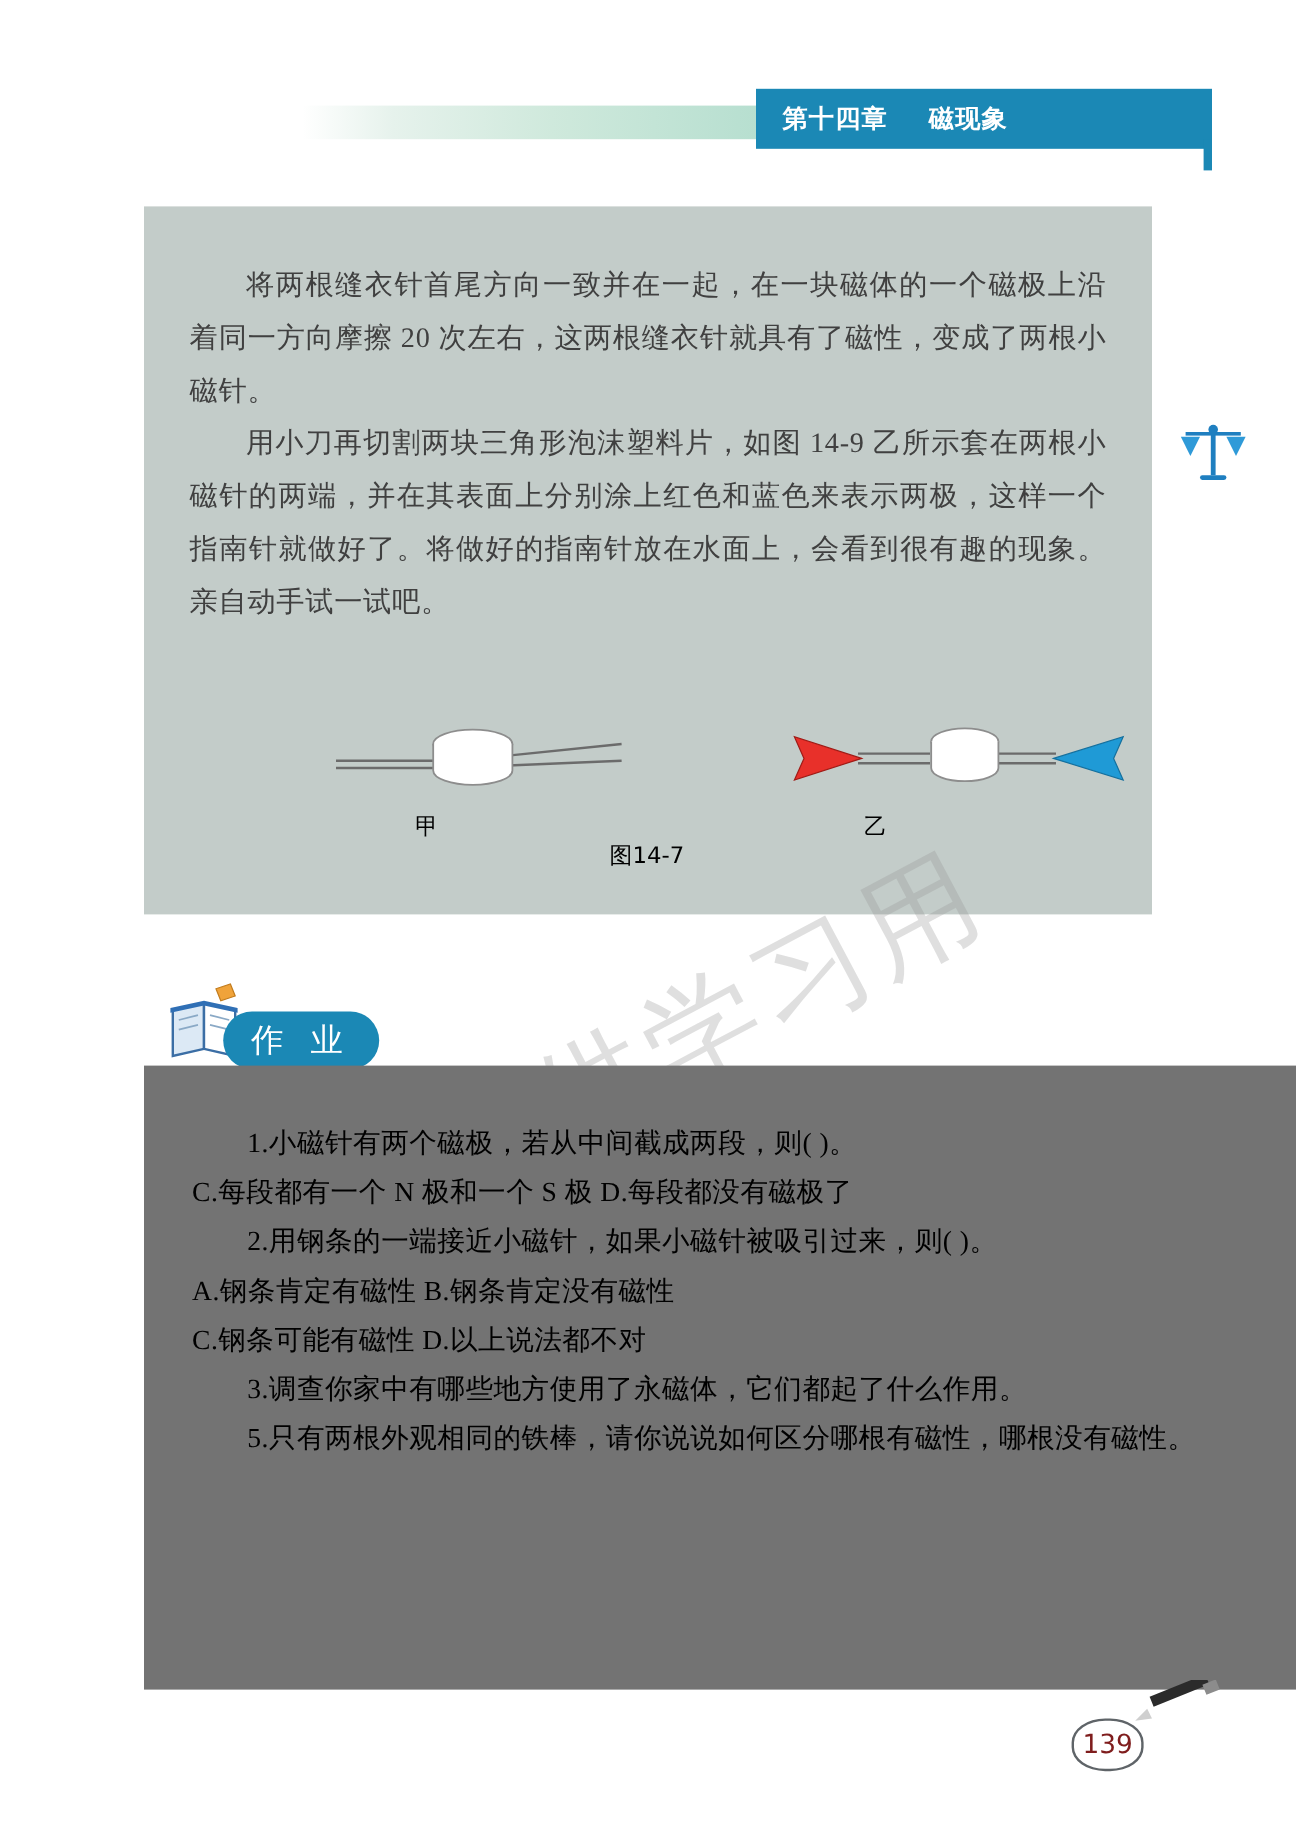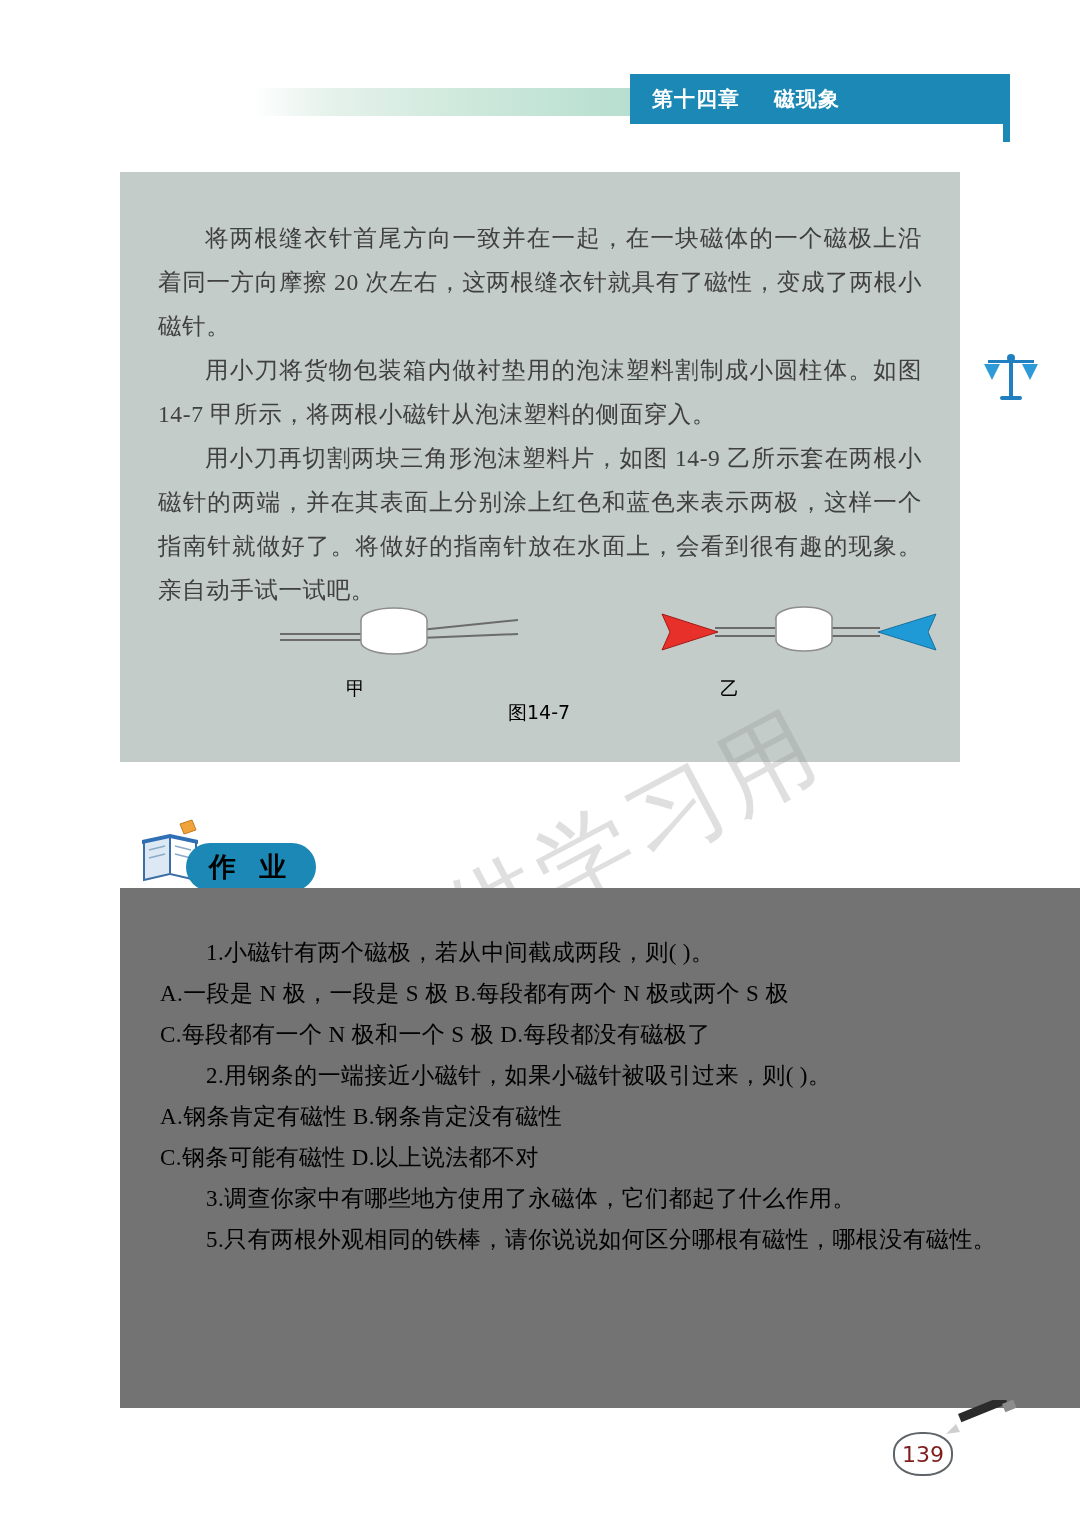--- a/index.html
+++ b/index.html
@@ -129,23 +129,23 @@
     left: 186px;
     width: 130px;
     height: 48px;
     background: #1b88b5;
     border-radius: 24px;
     display: flex;
     align-items: center;
     justify-content: center;
   }
   .hw-badge span {
-    color: #000000;
+    color: #ffffff;
     font-size: 27px;
-    font-weight: bold;
+    font-weight: normal;
     letter-spacing: 7px;
     font-family: "DejaVu Sans", sans-serif;
   }
   .hw-book {
     position: absolute;
     top: 818px;
     left: 140px;
     width: 68px;
     height: 66px;
   }
@@ -219,21 +219,20 @@
     <rect x="20" y="44" width="22" height="4" rx="2" fill="#1f7fc0"></rect>
     <rect x="8" y="8" width="46" height="3" fill="#1f7fc0"></rect>
     <path d="M4 12 L20 12 L12 28 Z" fill="#2f9ad8"></path>
     <path d="M42 12 L58 12 L50 28 Z" fill="#2f9ad8"></path>
     <circle cx="31" cy="6" r="4" fill="#1f7fc0"></circle>
   </svg>
 </div>
 
 <div class="gray-panel">
   <p>将两根缝衣针首尾方向一致并在一起，在一块磁体的一个磁极上沿着同一方向摩擦 20 次左右，这两根缝衣针就具有了磁性，变成了两根小磁针。</p>
-  <p>用小刀将货物包装箱内做衬垫用的泡沫塑料割制成小圆柱体。如图 14-7 甲所示，将两根小磁针从泡沫塑料的侧面穿入。</p>
   <p>用小刀再切割两块三角形泡沫塑料片，如图 14-9 乙所示套在两根小磁针的两端，并在其表面上分别涂上红色和蓝色来表示两极，这样一个指南针就做好了。将做好的指南针放在水面上，会看到很有趣的现象。亲自动手试一试吧。</p>
 
   <div class="figure" style="top:408px; left:0;">
 
     <svg width="260" height="90" style="position:absolute; left:150px; top:10px;">
       <line x1="10" y1="44" x2="100" y2="44" stroke="#6b6b6b" stroke-width="2"></line>
       <line x1="10" y1="50" x2="100" y2="50" stroke="#6b6b6b" stroke-width="2"></line>
       <line x1="150" y1="40" x2="248" y2="30" stroke="#6b6b6b" stroke-width="2"></line>
       <line x1="150" y1="48" x2="248" y2="44" stroke="#6b6b6b" stroke-width="2"></line>
       <ellipse cx="124" cy="30" rx="33" ry="12" fill="#ffffff" stroke="#8d8d8d" stroke-width="1.5"></ellipse>
@@ -271,21 +270,20 @@
     <line x1="35" y1="36" x2="51" y2="40" stroke="#8aa9c6" stroke-width="1.5"></line>
   </svg>
 </div>
 <div class="hw-badge">
   <span>作 业</span>
 </div>
 
 <div class="ex-panel">
   <div class="ex-inner">
     <p class="indent">1.小磁针有两个磁极，若从中间截成两段，则(      )。</p>
-    <p>A.一段是 N 极，一段是 S 极          B.每段都有两个 N 极或两个 S 极</p>
     <p>C.每段都有一个 N 极和一个 S 极  D.每段都没有磁极了</p>
     <p class="indent">2.用钢条的一端接近小磁针，如果小磁针被吸引过来，则(      )。</p>
     <p>A.钢条肯定有磁性          B.钢条肯定没有磁性</p>
     <p>C.钢条可能有磁性          D.以上说法都不对</p>
     <p class="indent">3.调查你家中有哪些地方使用了永磁体，它们都起了什么作用。</p>
     <p class="indent">5.只有两根外观相同的铁棒，请你说说如何区分哪根有磁性，哪根没有磁性。</p>
   </div>
 </div>
 
 <div class="pen">

